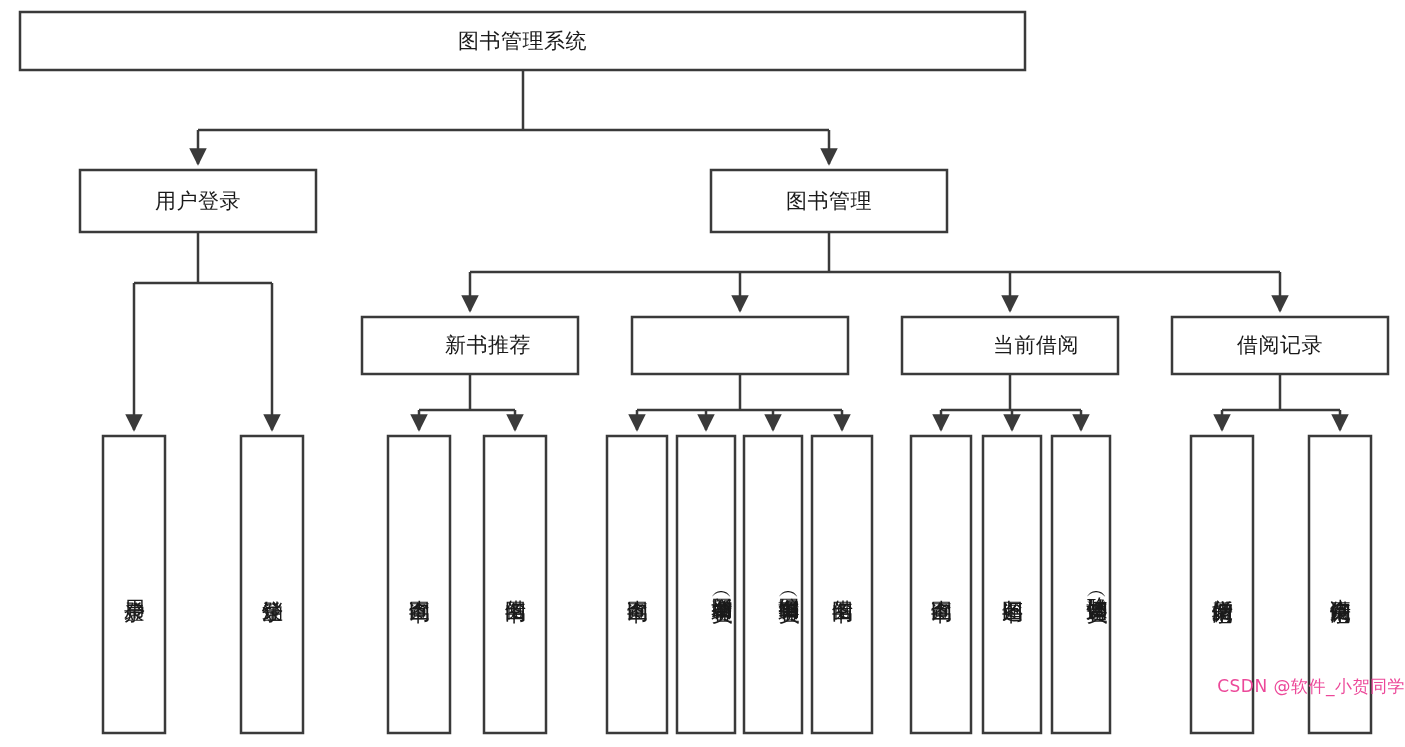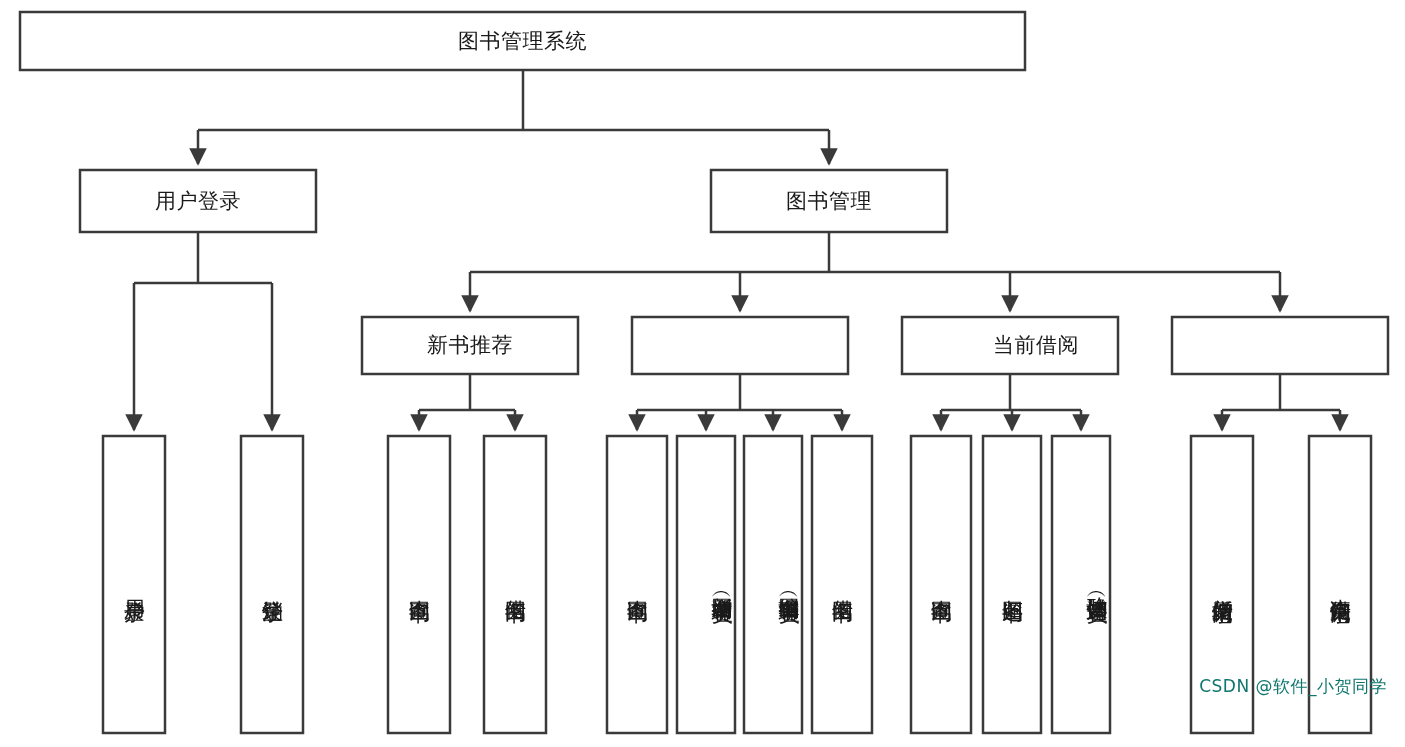--- a/index.html
+++ b/index.html
@@ -60,23 +60,23 @@
     font-size: 21px;
     line-height: 1.28;
     letter-spacing: 1px;
     writing-mode: vertical-rl;
     text-orientation: upright;
     pointer-events: none;
     overflow: hidden;
   }
   .watermark {
     position: absolute;
-    right: 18px;
+    right: 0;
     bottom: 6px;
-    color: #0f766e;
+    color: #ec4899;
     font-size: 17px;
     letter-spacing: 0.5px;
     white-space: nowrap;
   }
 </style>
 </head>
 <body>
 
 <div id="diagram-root">
 
@@ -154,22 +154,23 @@
     <path class="connector" d="M 1222 410 L 1340 410"></path>
     <path class="connector" marker-end="url(#arrow)" d="M 1222 410 L 1222 430"></path>
     <path class="connector" marker-end="url(#arrow)" d="M 1340 410 L 1340 430"></path>
   </svg>
 
   <div class="node-label-h" style="left:20px; top:12px; width:1005px; height:58px;">图书管理系统</div>
 
   <div class="node-label-h" style="left:80px; top:170px; width:236px; height:62px;">用户登录</div>
   <div class="node-label-h" style="left:711px; top:170px; width:236px; height:62px;border-radius:25px;">图书管理</div>
 
-  <div class="node-label-h" style="left:362px; top:317px; width:216px; height:57px;">新书推荐</div>
+  <div class="node-label-h" style="left:380px; top:317px; width:216px; height:57px;">新书推荐</div>
   <div class="node-label-h" style="left:902px; top:317px; width:216px; height:57px;margin-left:26px;">当前借阅</div>
+  <div class="node-label-h" style="left:1172px; top:317px; width:216px; height:57px;">借阅记录</div>
 
   <div class="node-label-v" style="left:103px; top:436px; width:62px; height:297px;">用户登录</div>
   <div class="node-label-v" style="left:241px; top:436px; width:62px; height:297px;">注销登录</div>
 
   <div class="node-label-v" style="left:388px; top:436px; width:62px; height:297px;">查询图书</div>
   <div class="node-label-v" style="left:484px; top:436px; width:62px; height:297px;">借阅图书</div>
 
   <div class="node-label-v" style="left:607px; top:436px; width:60px; height:297px;">查询图书</div>
   <div class="node-label-v" style="left:677px; top:436px; width:58px; height:297px; align-items:flex-start;">新增图书（管理员）</div>
   <div class="node-label-v" style="left:744px; top:436px; width:58px; height:297px; align-items:flex-start;">编辑图书（管理员）</div>

